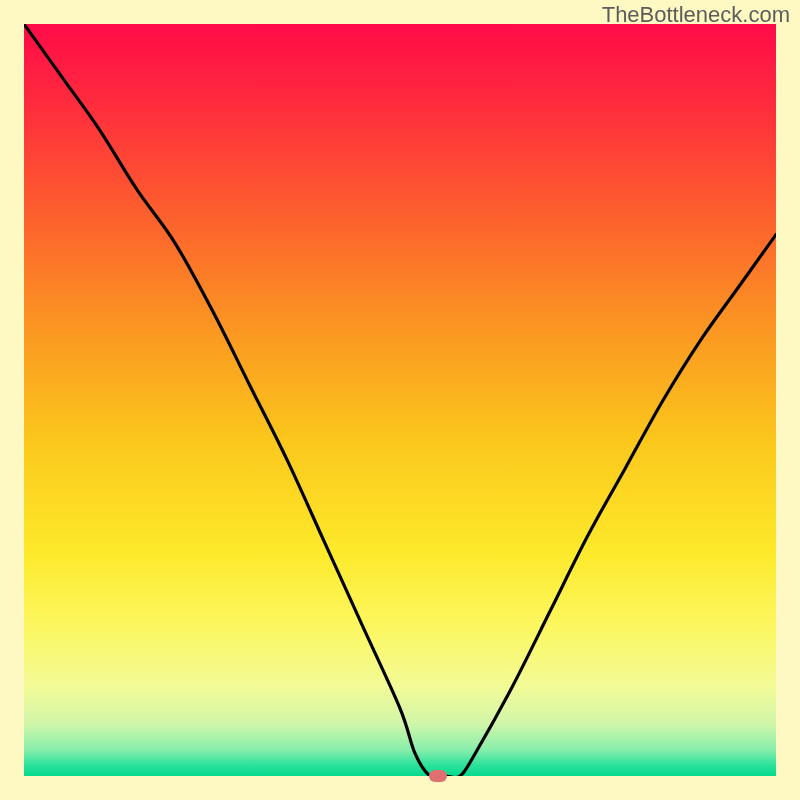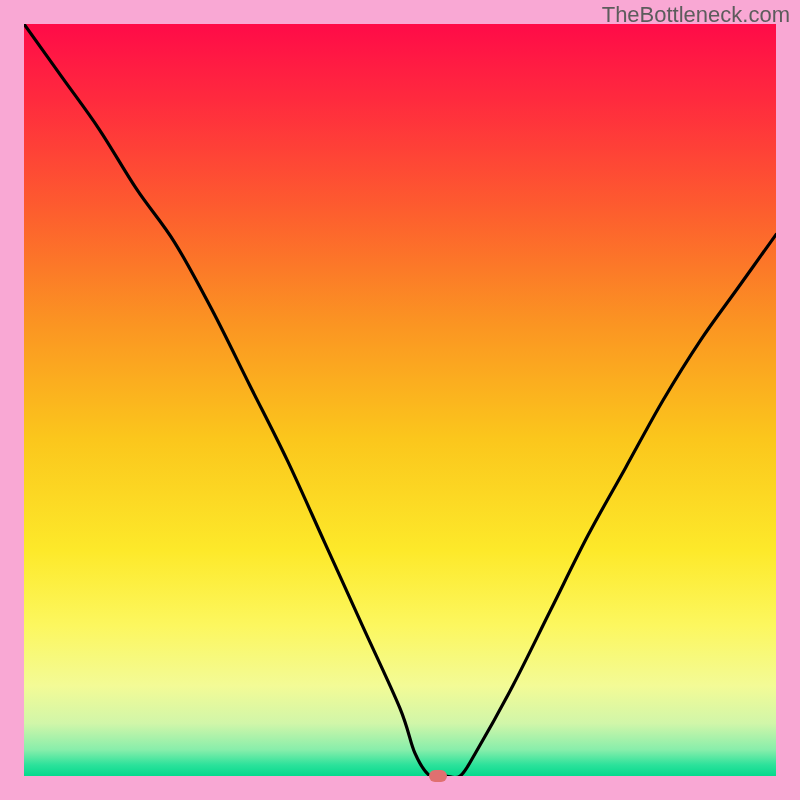--- a/index.html
+++ b/index.html
@@ -8,21 +8,21 @@
     background: #ffffff;
     width: 800px;
     height: 800px;
     overflow: hidden;
     font-family: Arial, sans-serif;
   }
   .container {
     position: relative;
     width: 800px;
     height: 800px;
-    background: #f9a8d4;
+    background: #fef9c3;
   }
   .watermark {
     position: absolute;
     top: 2px;
     right: 10px;
     font-size: 22px;
     color: #5c5c5c;
     z-index: 10;
     font-weight: 500;
   }

